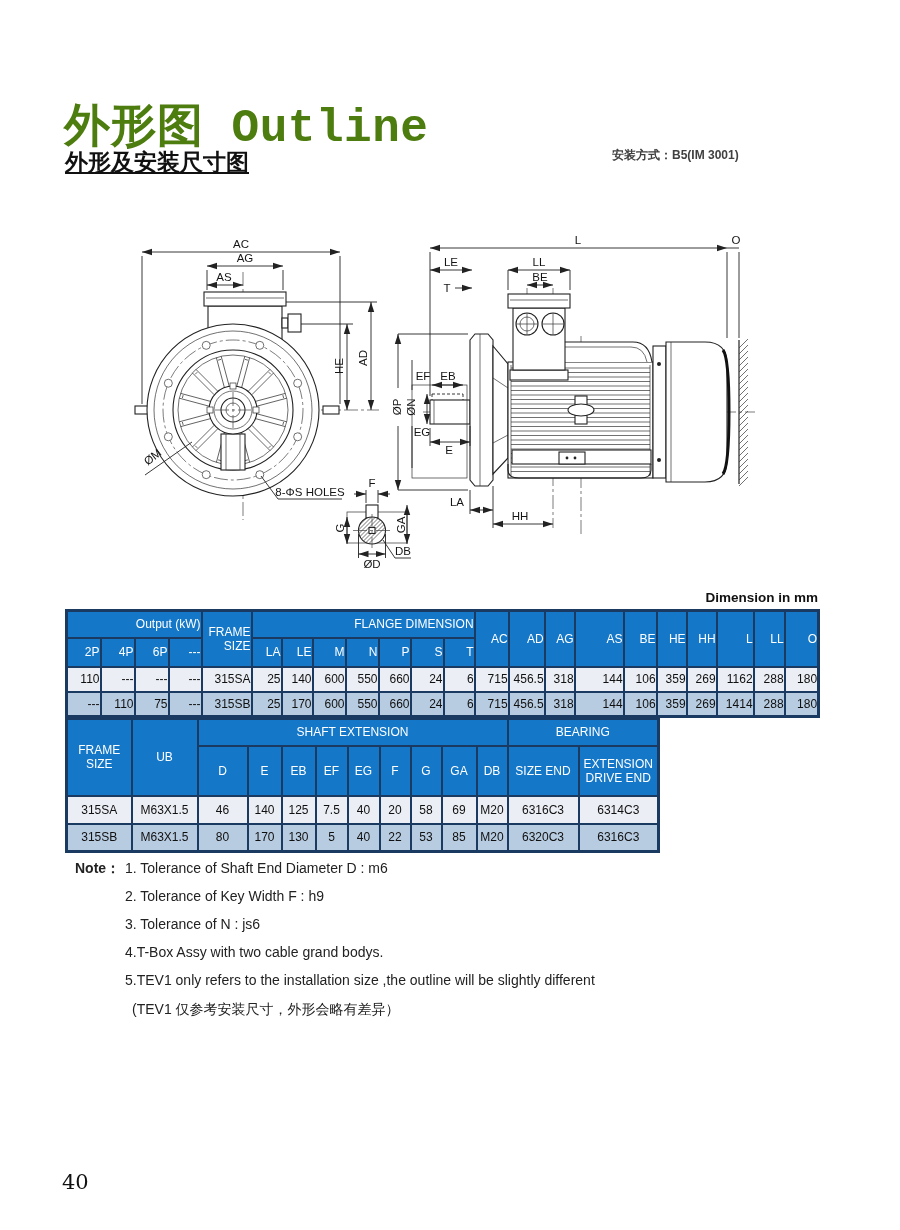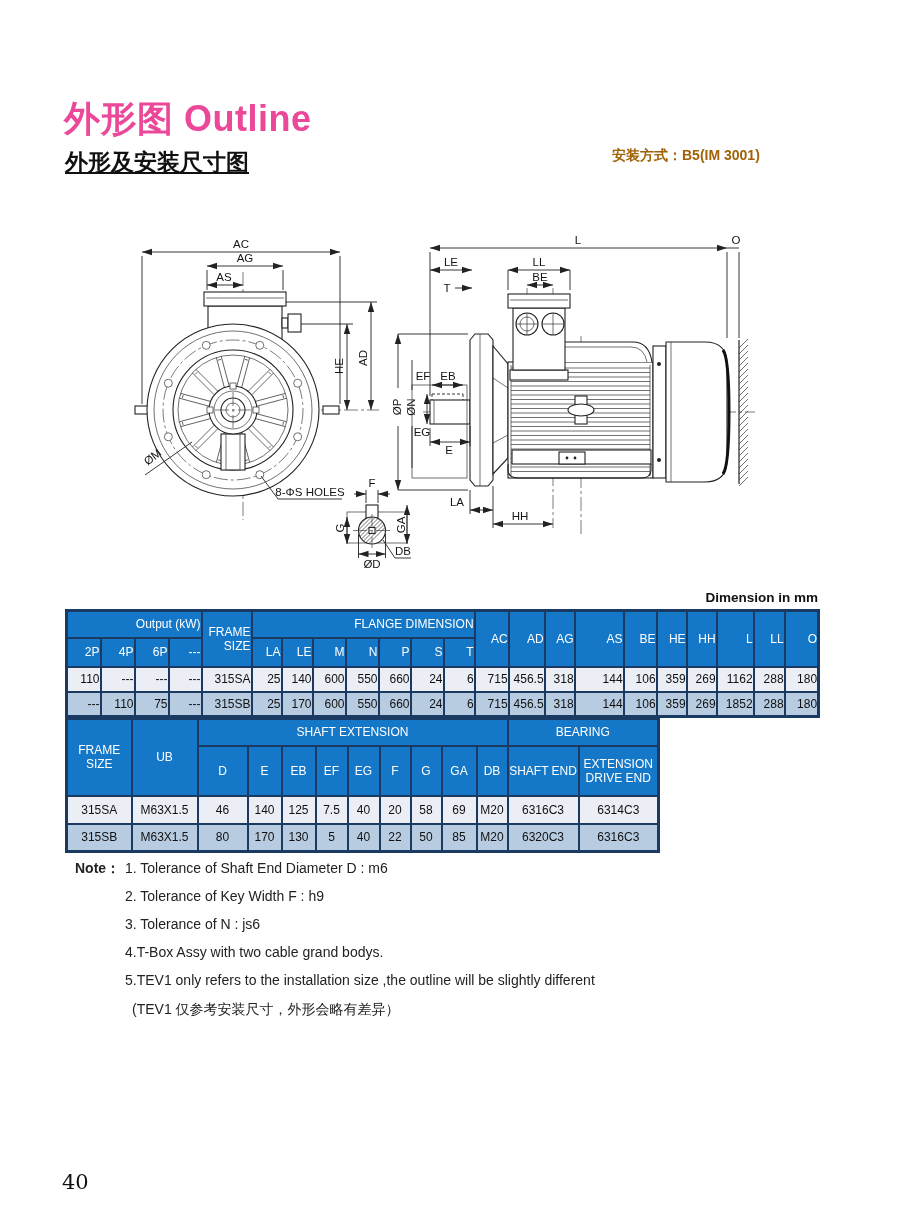--- a/index.html
+++ b/index.html
@@ -3,29 +3,29 @@
 <meta charset="utf-8">
 <style>
   * { margin:0; padding:0; box-sizing:border-box; }
   html,body { background:#888; }
   .page {
     position:relative; width:900px; height:1230px; background:#ffffff;
     font-family:"Liberation Sans", sans-serif; color:#1c1c1c; overflow:hidden;
   }
   .title {
     position:absolute; left:64px; top:95px;
-    font-size:36px; font-weight:700; color:#ec4899; letter-spacing:0.5px;
+    font-size:46px; font-weight:700; color:#4d7c0f; letter-spacing:0.5px;font-family:Liberation Mono, monospace;
   }
   .subtitle {
     position:absolute; left:65px; top:147px;
     font-size:23px; font-weight:700; color:#111;text-decoration:underline;
   }
   .mounting {
     position:absolute; left:612px; top:147px;
-    font-size:14px; font-weight:700; color:#a16207;
+    font-size:12px; font-weight:700; color:#404040;
   }
   .dim-note {
     position:absolute; left:560px; top:590px; width:258px; text-align:right;
     font-size:13.5px; font-weight:600; color:#111;
   }
   svg.drawing { position:absolute; left:95px; top:228px; }
   svg .ln   { stroke:#222; stroke-width:1.1; fill:none; }
   svg .thin { stroke:#333; stroke-width:0.7; fill:none; }
   svg .cl   { stroke:#444; stroke-width:0.7; fill:none; stroke-dasharray:14 3 3 3; }
   svg .dim  { stroke:#222; stroke-width:0.9; fill:none; }
@@ -515,21 +515,21 @@
       <td>660</td>
       <td>24</td>
       <td>6</td>
       <td>715</td>
       <td>456.5</td>
       <td>318</td>
       <td>144</td>
       <td>106</td>
       <td>359</td>
       <td>269</td>
-      <td>1852</td>
+      <td>1414</td>
       <td>288</td>
       <td>180</td>
     </tr>
   </tbody>
     </table>
 
   <table class="t2">
     <colgroup>
       <col style="width:65px">
         <col style="width:66px">
@@ -555,21 +555,21 @@
     <tr style="height:50px">
       <th>D</th>
       <th>E</th>
       <th>EB</th>
       <th>EF</th>
       <th>EG</th>
       <th>F</th>
       <th>G</th>
       <th>GA</th>
       <th>DB</th>
-      <th>SHAFT END</th>
+      <th>SIZE END</th>
       <th>EXTENSION DRIVE END</th>
     </tr>
     <tr class="r1" style="height:28px">
       <td>315SA</td>
       <td>M63X1.5</td>
       <td>46</td>
       <td>140</td>
       <td>125</td>
       <td>7.5</td>
       <td>40</td>
@@ -582,21 +582,21 @@
     </tr>
     <tr class="r2" style="height:28px">
       <td>315SB</td>
       <td>M63X1.5</td>
       <td>80</td>
       <td>170</td>
       <td>130</td>
       <td>5</td>
       <td>40</td>
       <td>22</td>
-      <td>50</td>
+      <td>53</td>
       <td>85</td>
       <td>M20</td>
       <td>6320C3</td>
       <td>6316C3</td>
     </tr>
   </tbody>
     </table>
 
   <div class="notes">
     <div class="nlabel">Note：</div>

